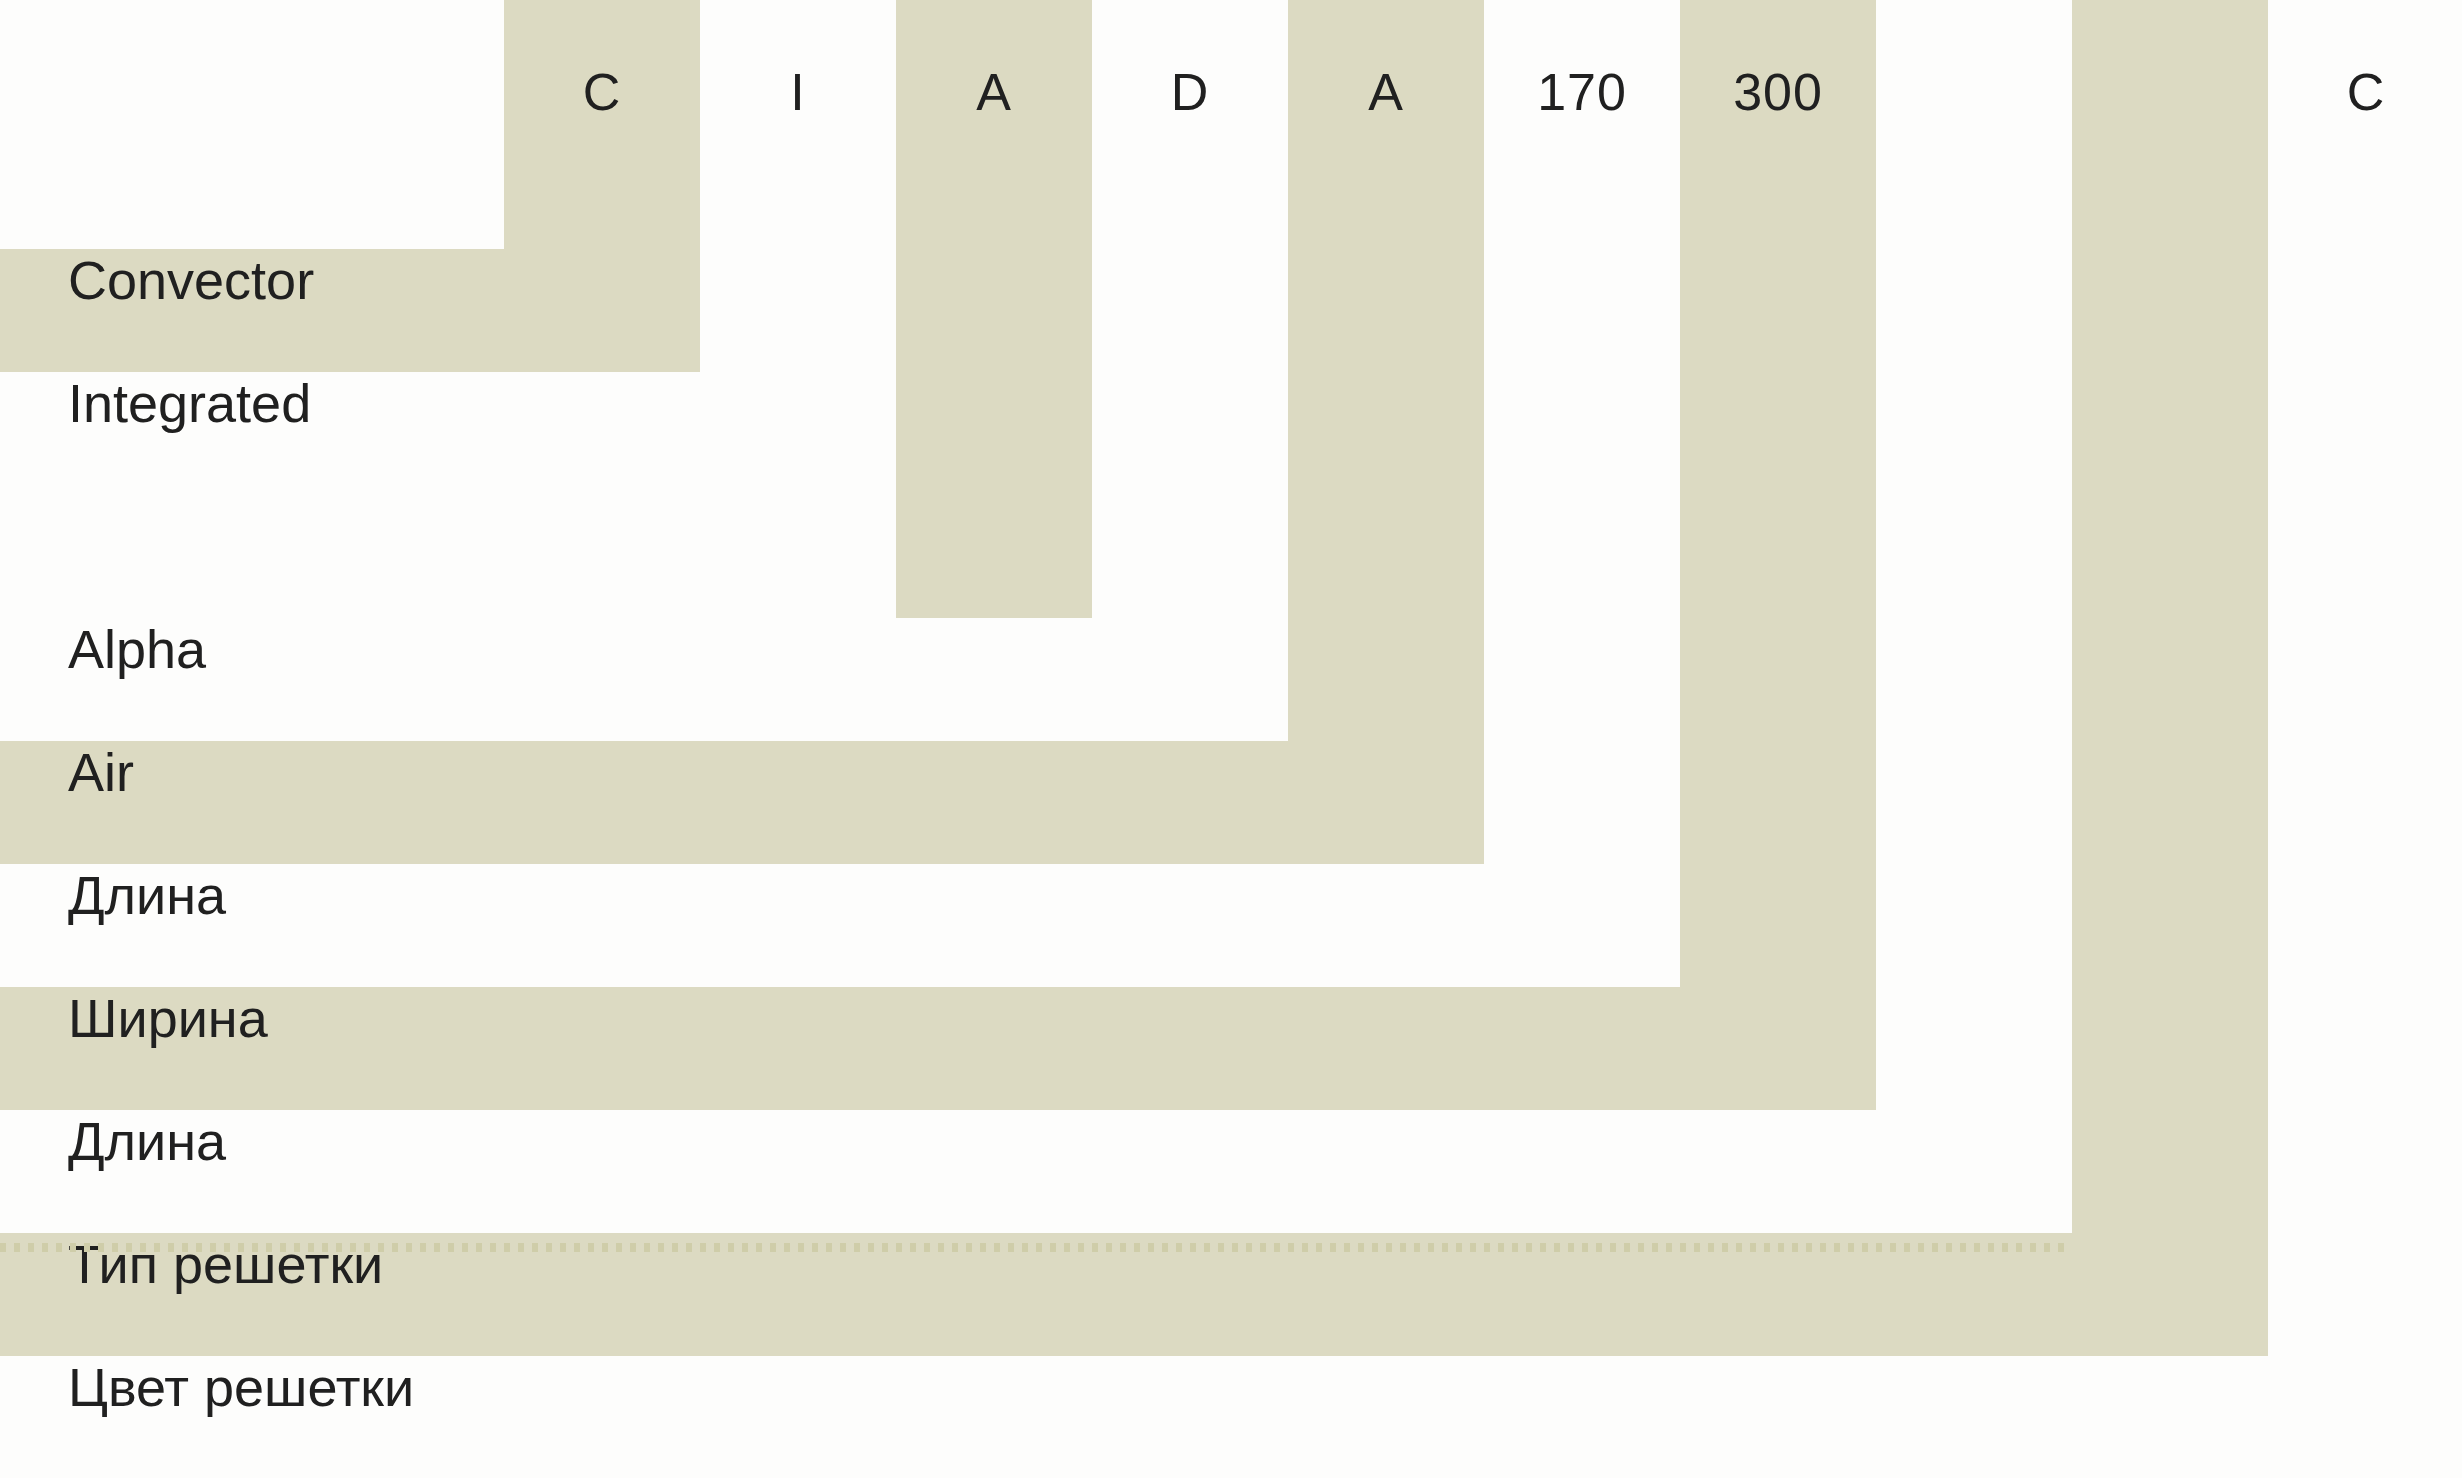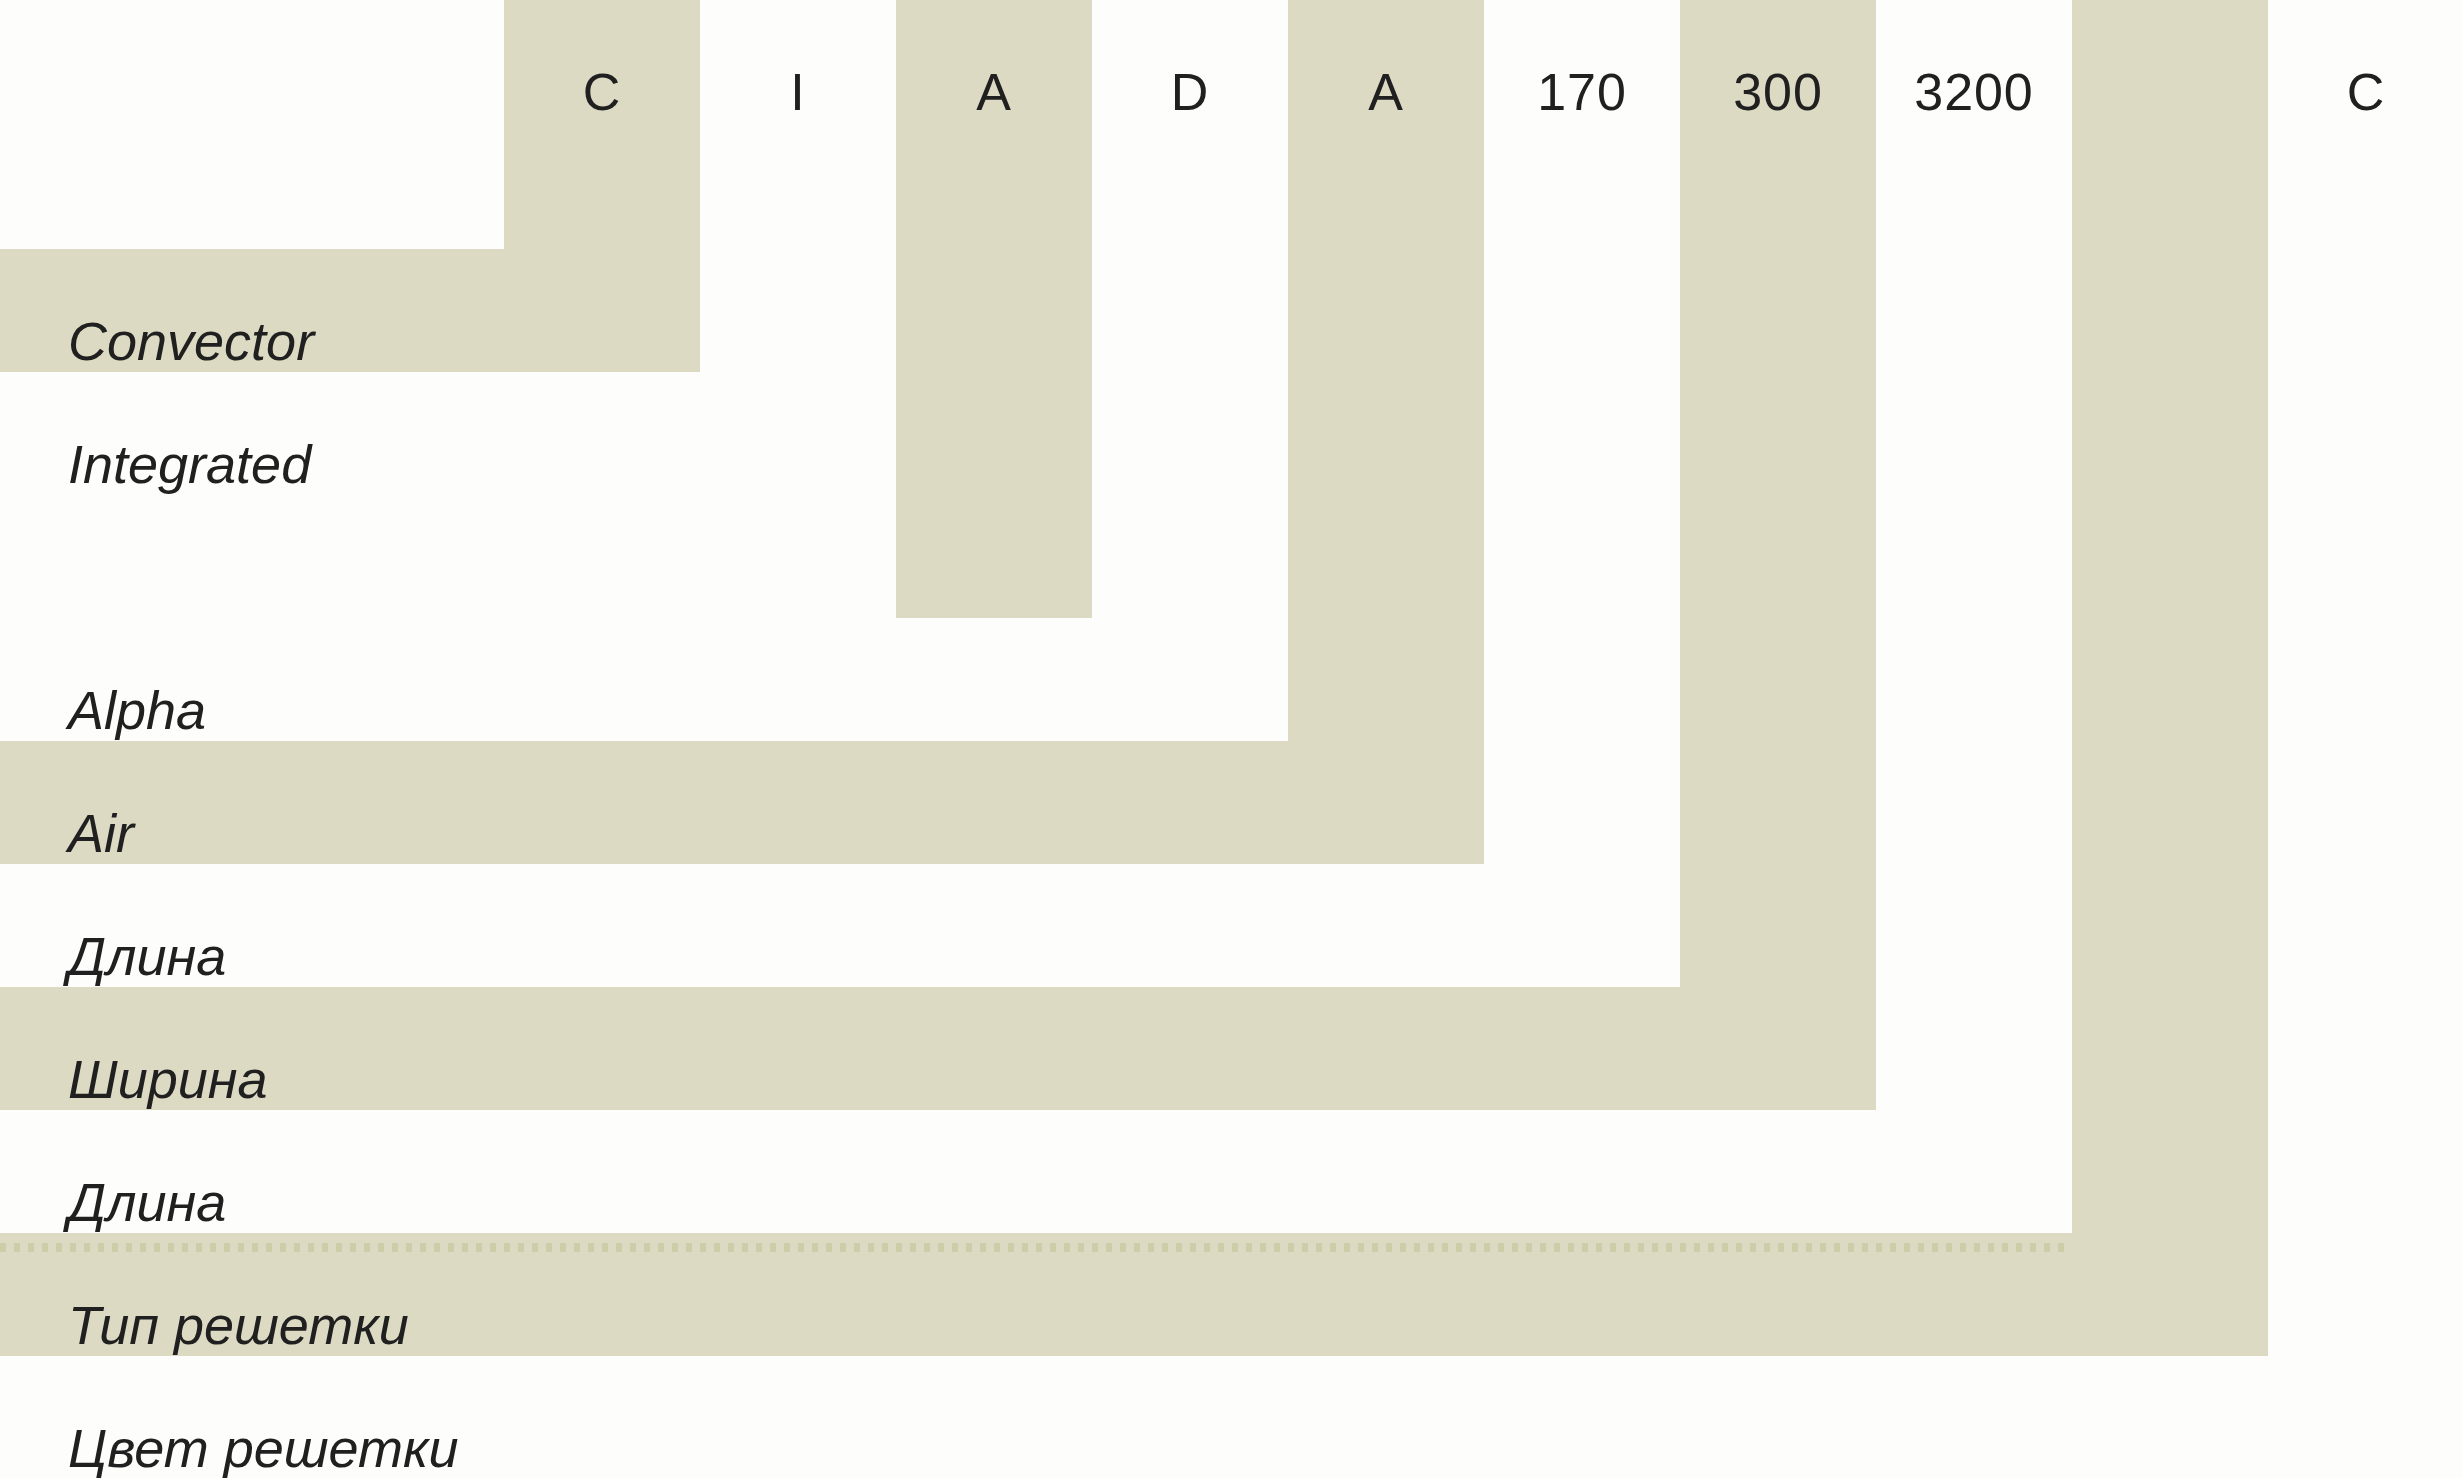--- a/index.html
+++ b/index.html
@@ -48,22 +48,21 @@
     letter-spacing:0.9px;
   }
   
   .row-bar{
     position:absolute;
     left:0;
     top:calc(var(--header) + var(--i) * var(--rowh));
     width:calc(var(--left) + (var(--i) + 1) * var(--colw));
     height:var(--rowh);
     display:flex;
-    align-items:flex-end;
-    font-style:italic;
+    align-items:flex-start;
   }
   .row-bar.tint{background:var(--c-band);}
   .row-label{
     padding-left:68px;
     font-size:54px;
     white-space:nowrap;
   }
   
   .dash-line{
     position:absolute;
@@ -124,17 +123,16 @@
 
   <div class="dash-line"></div>
 
   <div class="code-cell" style="--i:0">C</div>
   <div class="code-cell" style="--i:1">I</div>
   <div class="code-cell" style="--i:2">A</div>
   <div class="code-cell" style="--i:3">D</div>
   <div class="code-cell" style="--i:4">A</div>
   <div class="code-cell" style="--i:5">170</div>
   <div class="code-cell" style="--i:6">300</div>
-  <div class="code-cell" style="--i:7">3200</div>
   <div class="code-cell" style="--i:9">C</div>
 
 </div>
 
 
 </body></html>

